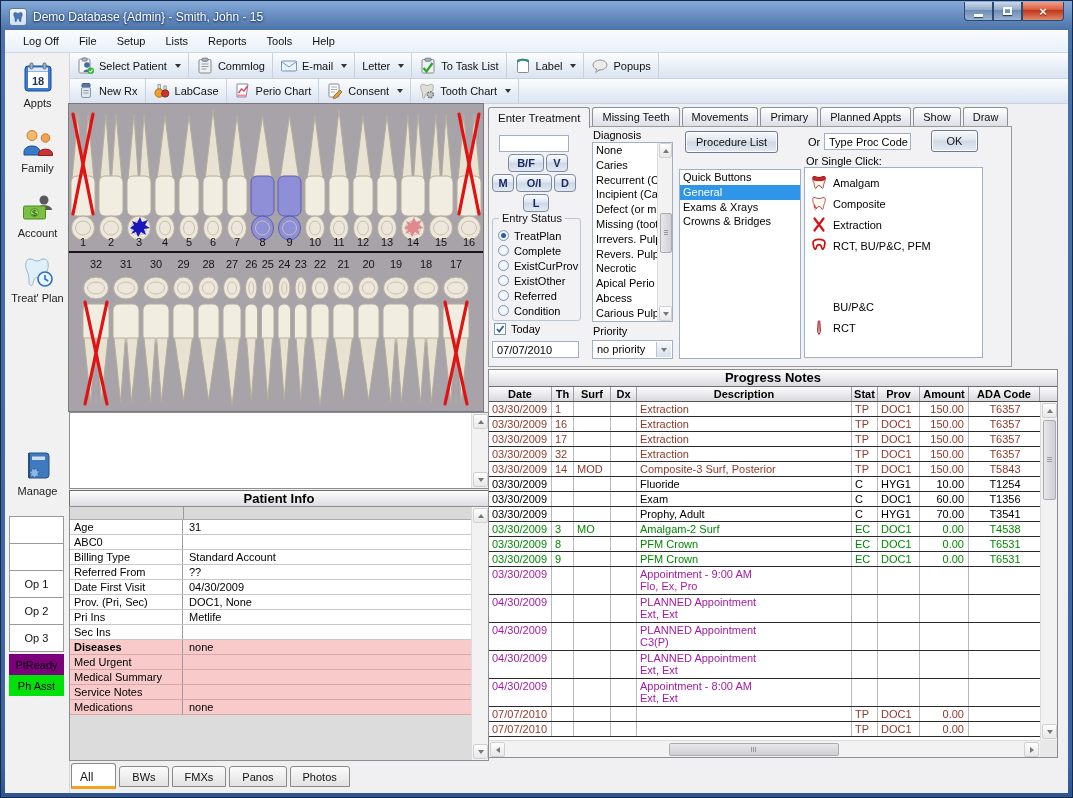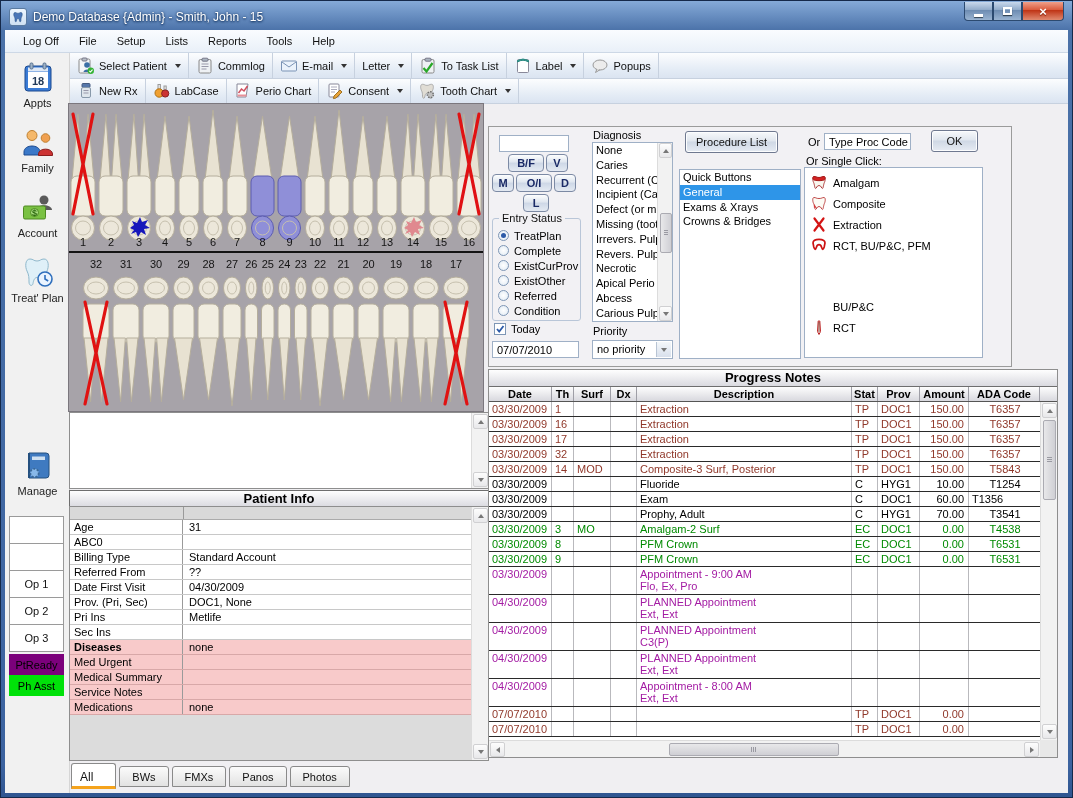--- a/index.html
+++ b/index.html
@@ -640,20 +640,31 @@
           <div class="tri-up"></div>
         </div>
       <div class="sbtn" style="bottom:1px">
           <div class="tri-dn"></div>
         </div>
     </div>
   </div>
 
   <div class="abs" id="imgtabs" style="left:70px; top:762px;"><span class="imgtab sel">All</span><span class="imgtab">BWs</span><span class="imgtab">FMXs</span><span class="imgtab">Panos</span><span class="imgtab">Photos</span></div>
 
+  <div class="rtabs">
+    <div class="rtab sel">Enter Treatment</div>
+    <span id="rtabs-rest" style="display:flex">
+        <div class="rtab">Missing Teeth</div>
+        <div class="rtab">Movements</div>
+        <div class="rtab">Primary</div>
+        <div class="rtab">Planned Appts</div>
+        <div class="rtab">Show</div>
+        <div class="rtab">Draw</div>
+      </span>
+  </div>
 
   <div class="tabbox">
     <input class="field abs" style="left: 10px; top: 8px; width: 70px; height: 17px;">
     <div id="surfbtns"></div>
 
     <div class="groupbox" style="left:3px; top:91px; width:89px; height:103px;">
       <span class="gb-label">Entry Status</span>
       <div id="radios" style="position:absolute; left:5px; top:9px; right:2px;">
           <div class="radiorow">
             <div class="radio sel"></div>
@@ -899,21 +910,21 @@
           <div class="pn-cell" style="width: 63px;">03/30/2009</div>
           <div class="pn-cell" style="width: 22px;"></div>
           <div class="pn-cell" style="width: 37px;"></div>
           <div class="pn-cell" style="width: 26px;"></div>
           <div class="pn-cell" style="width: 215px;">
             <div>Exam</div>
           </div>
           <div class="pn-cell" style="width: 26px;">C</div>
           <div class="pn-cell" style="width: 42px;">DOC1</div>
           <div class="pn-cell" style="width: 49px; text-align: right; padding-right: 4px;">60.00</div>
-          <div class="pn-cell" style="width: 71px; text-align: left; border-right: none;">T1356</div>
+          <div class="pn-cell" style="width: 71px; text-align: center; border-right: none;">T1356</div>
         </div>
         <div class="pn-row" style="height: 15px; color: rgb(0, 0, 0);">
           <div class="pn-cell" style="width: 63px;">03/30/2009</div>
           <div class="pn-cell" style="width: 22px;"></div>
           <div class="pn-cell" style="width: 37px;"></div>
           <div class="pn-cell" style="width: 26px;"></div>
           <div class="pn-cell" style="width: 215px;">
             <div>Prophy, Adult</div>
           </div>
           <div class="pn-cell" style="width: 26px;">C</div>

